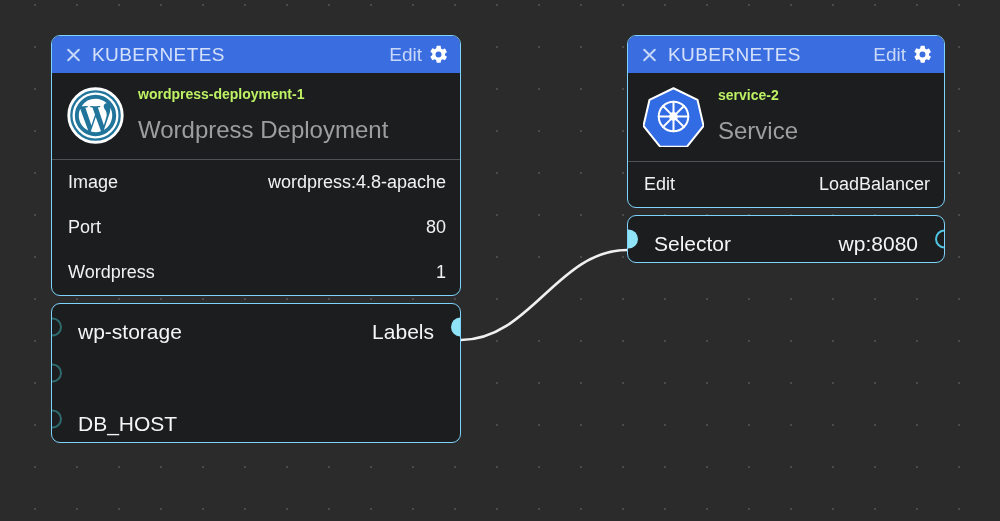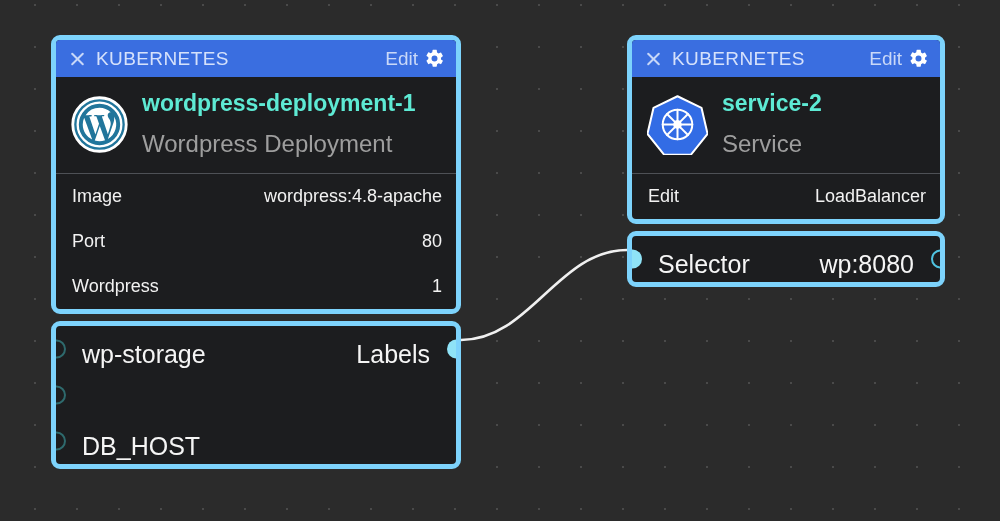--- a/index.html
+++ b/index.html
@@ -35,21 +35,21 @@
   }
 
   
   .node {
     position: absolute;
     z-index: 2;
   }
 
   .panel {
     background: #1c1d1f;
-    border: 5px solid #7dd3fc;
+    border: 1px solid #7dd3fc;
     border-radius: 9px;
     overflow: hidden;
   }
 
   
   .titlebar {
     background: #3a6ee0;
     height: 37px;
     display: flex;
     align-items: center;
@@ -103,22 +103,22 @@
     align-items: center;
     gap: 14px;
     padding: 13px 14px 14px 15px;
   }
 
   .node-icon { flex: 0 0 auto; display: block; }
 
   .node-titles { min-width: 0; }
 
   .node-name {
-    color: #5eead4;
-    font-size: 23px;
+    color: #bef264;
+    font-size: 14px;
     font-weight: bold;
     line-height: 1.18;
     white-space: nowrap;
   }
 
   .node-kind {
     color: #9e9e9e;
     font-size: 24px;
     font-weight: 400;
     line-height: 1.25;
@@ -146,21 +146,21 @@
 
   
   .ports-panel { margin-top: 7px; }
 
   .port-row {
     display: flex;
     align-items: center;
     height: 46px;
     padding: 10px 0 0 0;
     color: #f5f5f5;
-    font-size: 25px;
+    font-size: 21px;
     position: relative;
   }
 
   .port-name { white-space: nowrap; }
   .port-right {
     margin-left: auto;
     display: flex;
     align-items: center;
     gap: 0px;
     white-space: nowrap;

